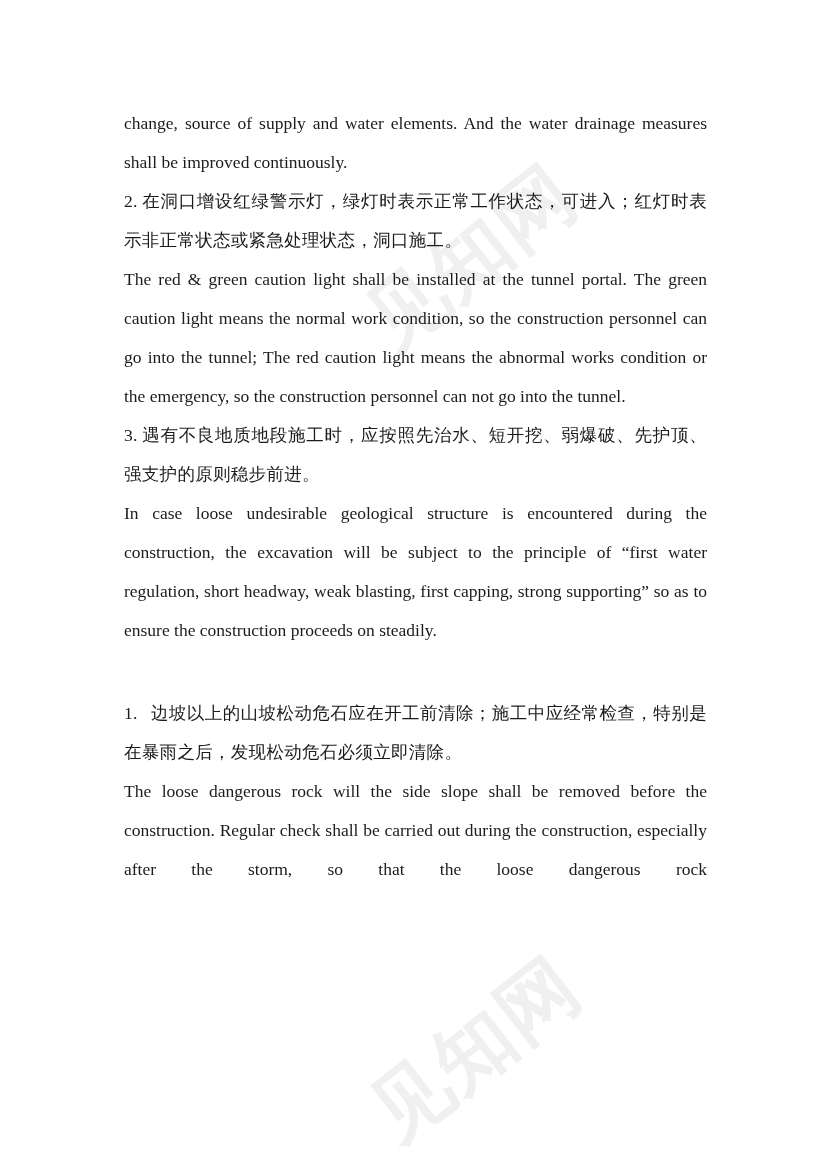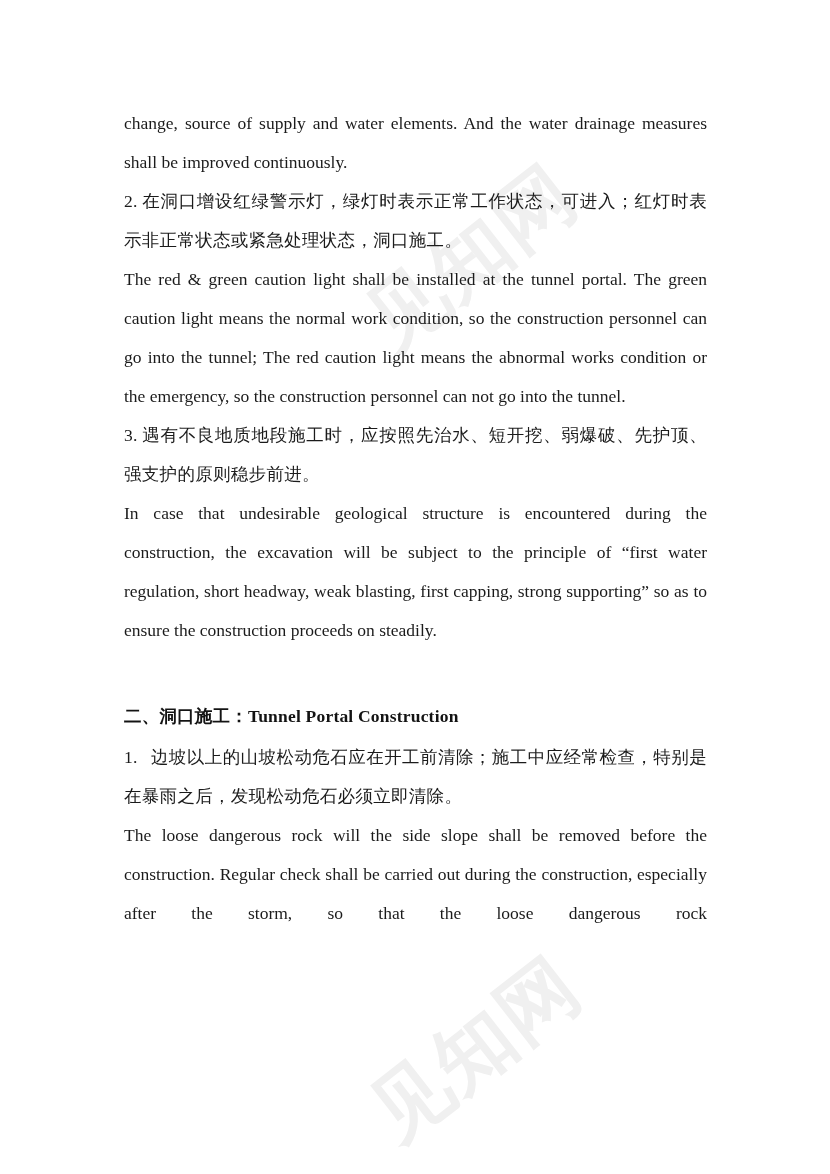--- a/index.html
+++ b/index.html
@@ -109,24 +109,23 @@
   <div class="content">
 
     <p class="para en nostretch">change, source of supply and water elements. And the water drainage measures shall be improved continuously.</p>
 
     <p class="para cjk nostretch"><span>2.</span><span class="gap-num"></span><span>在洞口增设红绿警示灯，绿灯时表示正常工作状态，可进入；红灯时表示非正常状态或紧急处理状态，洞口施工。</span></p>
 
     <p class="para en nostretch">The red &amp; green caution light shall be installed at the tunnel portal. The green caution light means the normal work condition, so the construction personnel can go into the tunnel; The red caution light means the abnormal works condition or the emergency, so the construction personnel can not go into the tunnel.</p>
 
     <p class="para cjk nostretch"><span>3.</span><span class="gap-num"></span><span>遇有不良地质地段施工时，应按照先治水、短开挖、弱爆破、先护顶、强支护的原则稳步前进。</span></p>
 
-    <p class="para en nostretch">In case that undesirable geological structure is encountered during the construction, the excavation will be subject to the principle of “first water regulation, short headway, weak blasting, first capping, strong supporting”  so as to ensure the construction proceeds on steadily.</p>
+    <p class="para en nostretch">In case loose undesirable geological structure is encountered during the construction, the excavation will be subject to the principle of “first water regulation, short headway, weak blasting, first capping, strong supporting”  so as to ensure the construction proceeds on steadily.</p>
 
     <div class="spacer"></div>
 
-    <p class="heading">二、洞口施工：Tunnel Portal Construction</p>
 
     <p class="para cjk nostretch"><span>1.</span><span class="gap-wide"></span><span>边坡以上的山坡松动危石应在开工前清除；施工中应经常检查，特别是在暴雨之后，发现松动危石必须立即清除。</span></p>
 
     <p class="para en">The loose dangerous rock will the side slope shall be removed before the construction. Regular check shall be carried out during the construction, especially after the storm, so that the loose dangerous rock</p>
 
   </div>
 </div>
 
 </body></html>

